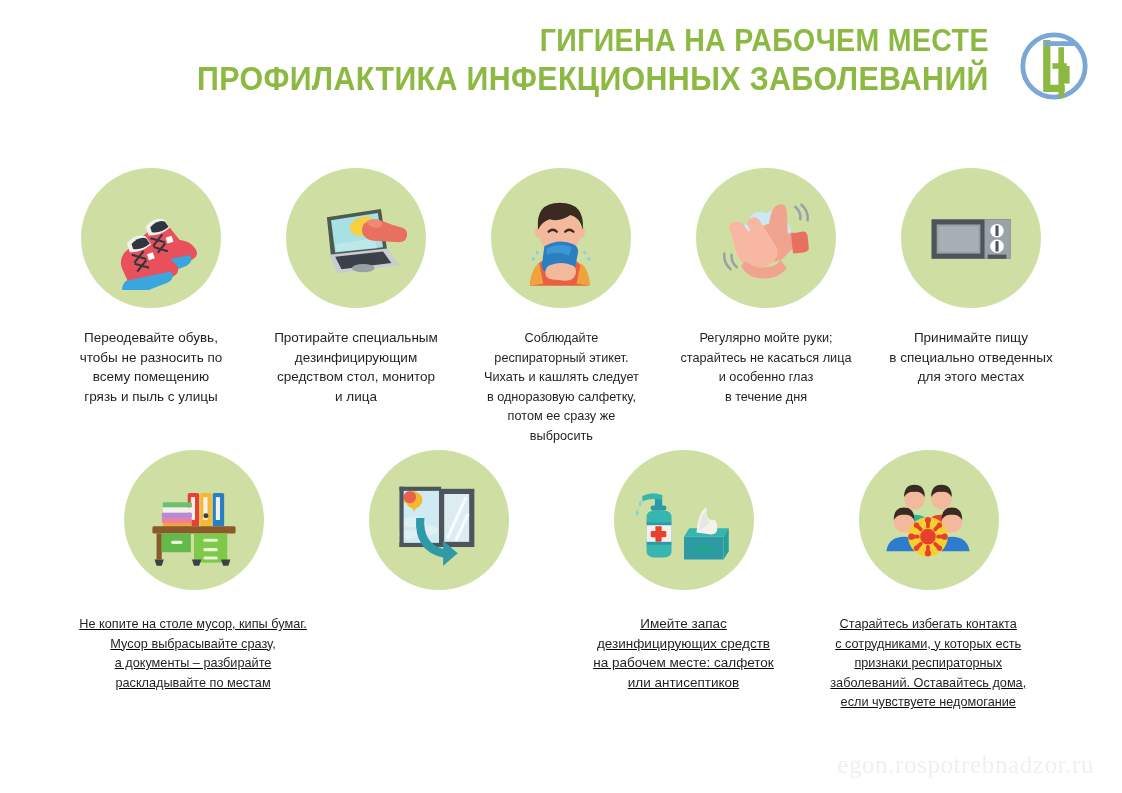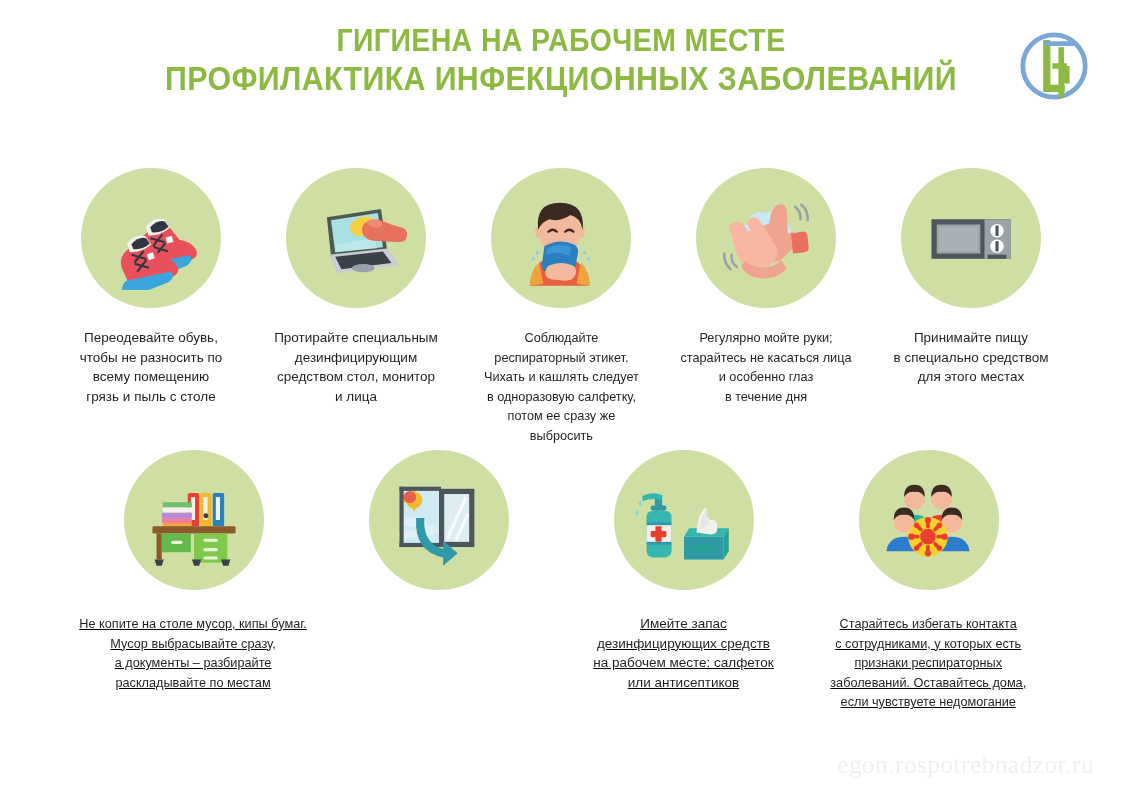--- a/index.html
+++ b/index.html
@@ -20,21 +20,21 @@
   .header {
     position: relative;
     height: 130px;
     display: flex;
     align-items: flex-start;
     justify-content: center;
     padding-top: 24px;
     box-sizing: border-box;
   }
   .title-block {
-    text-align: center;
+    text-align: right;
     width: 930px;
   }
   .title-line {
     color: #8cb942;
     font-weight: bold;
     letter-spacing: 0.4px;
     line-height: 1.08;
     white-space: nowrap;
     font-family: "Liberation Sans Narrow", "Liberation Sans", sans-serif;
     transform: scaleX(0.92);
@@ -161,21 +161,21 @@
             <g stroke="#2f3640" stroke-width="2" fill="none">
               <path d="M38 40 l12 8 M50 40 l-12 8 M38 49 l12 8 M50 49 l-12 8"></path>
             </g>
           </g>
         </svg>
         </span>
       </div>
       <div class="caption">Переодевайте обувь,
 чтобы не разносить по
 всему помещению
-грязь и пыль с столе</div>
+грязь и пыль с улицы</div>
     </div>
 
     <div class="cell">
       <div class="circle">
         <span>
         <svg viewBox="0 0 100 100" width="104" height="104" aria-hidden="true">
 
           <path d="M22 30 L74 22 L80 62 L26 68 Z" fill="#4c5a52"></path>
           <path d="M26 33 L71 26 L76 59 L30 64 Z" fill="#a9e0e3"></path>
           <path d="M30 56 L68 50 L70 60 L31 63 Z" fill="#cdeff0" opacity="0.5"></path>
@@ -286,21 +286,21 @@
           <rect x="19" y="39" width="38" height="24" fill="#a8b0b5"></rect>
           <circle cx="75" cy="43" r="6.5" fill="#ffffff"></circle>
           <rect x="73.5" y="38" width="3" height="10" fill="#4c555c"></rect>
           <circle cx="75" cy="58" r="6.5" fill="#ffffff"></circle>
           <rect x="73.5" y="53" width="3" height="10" fill="#4c555c"></rect>
           <rect x="66" y="66" width="18" height="4" fill="#4c555c"></rect>
         </svg>
         </span>
       </div>
       <div class="caption">Принимайте пищу
-в специально средством
+в специально отведенных
 для этого местах</div>
     </div>
 
   </div>
 </div>
 
 <div class="grid row2">
   <div class="row">
 
     <div class="cell">

